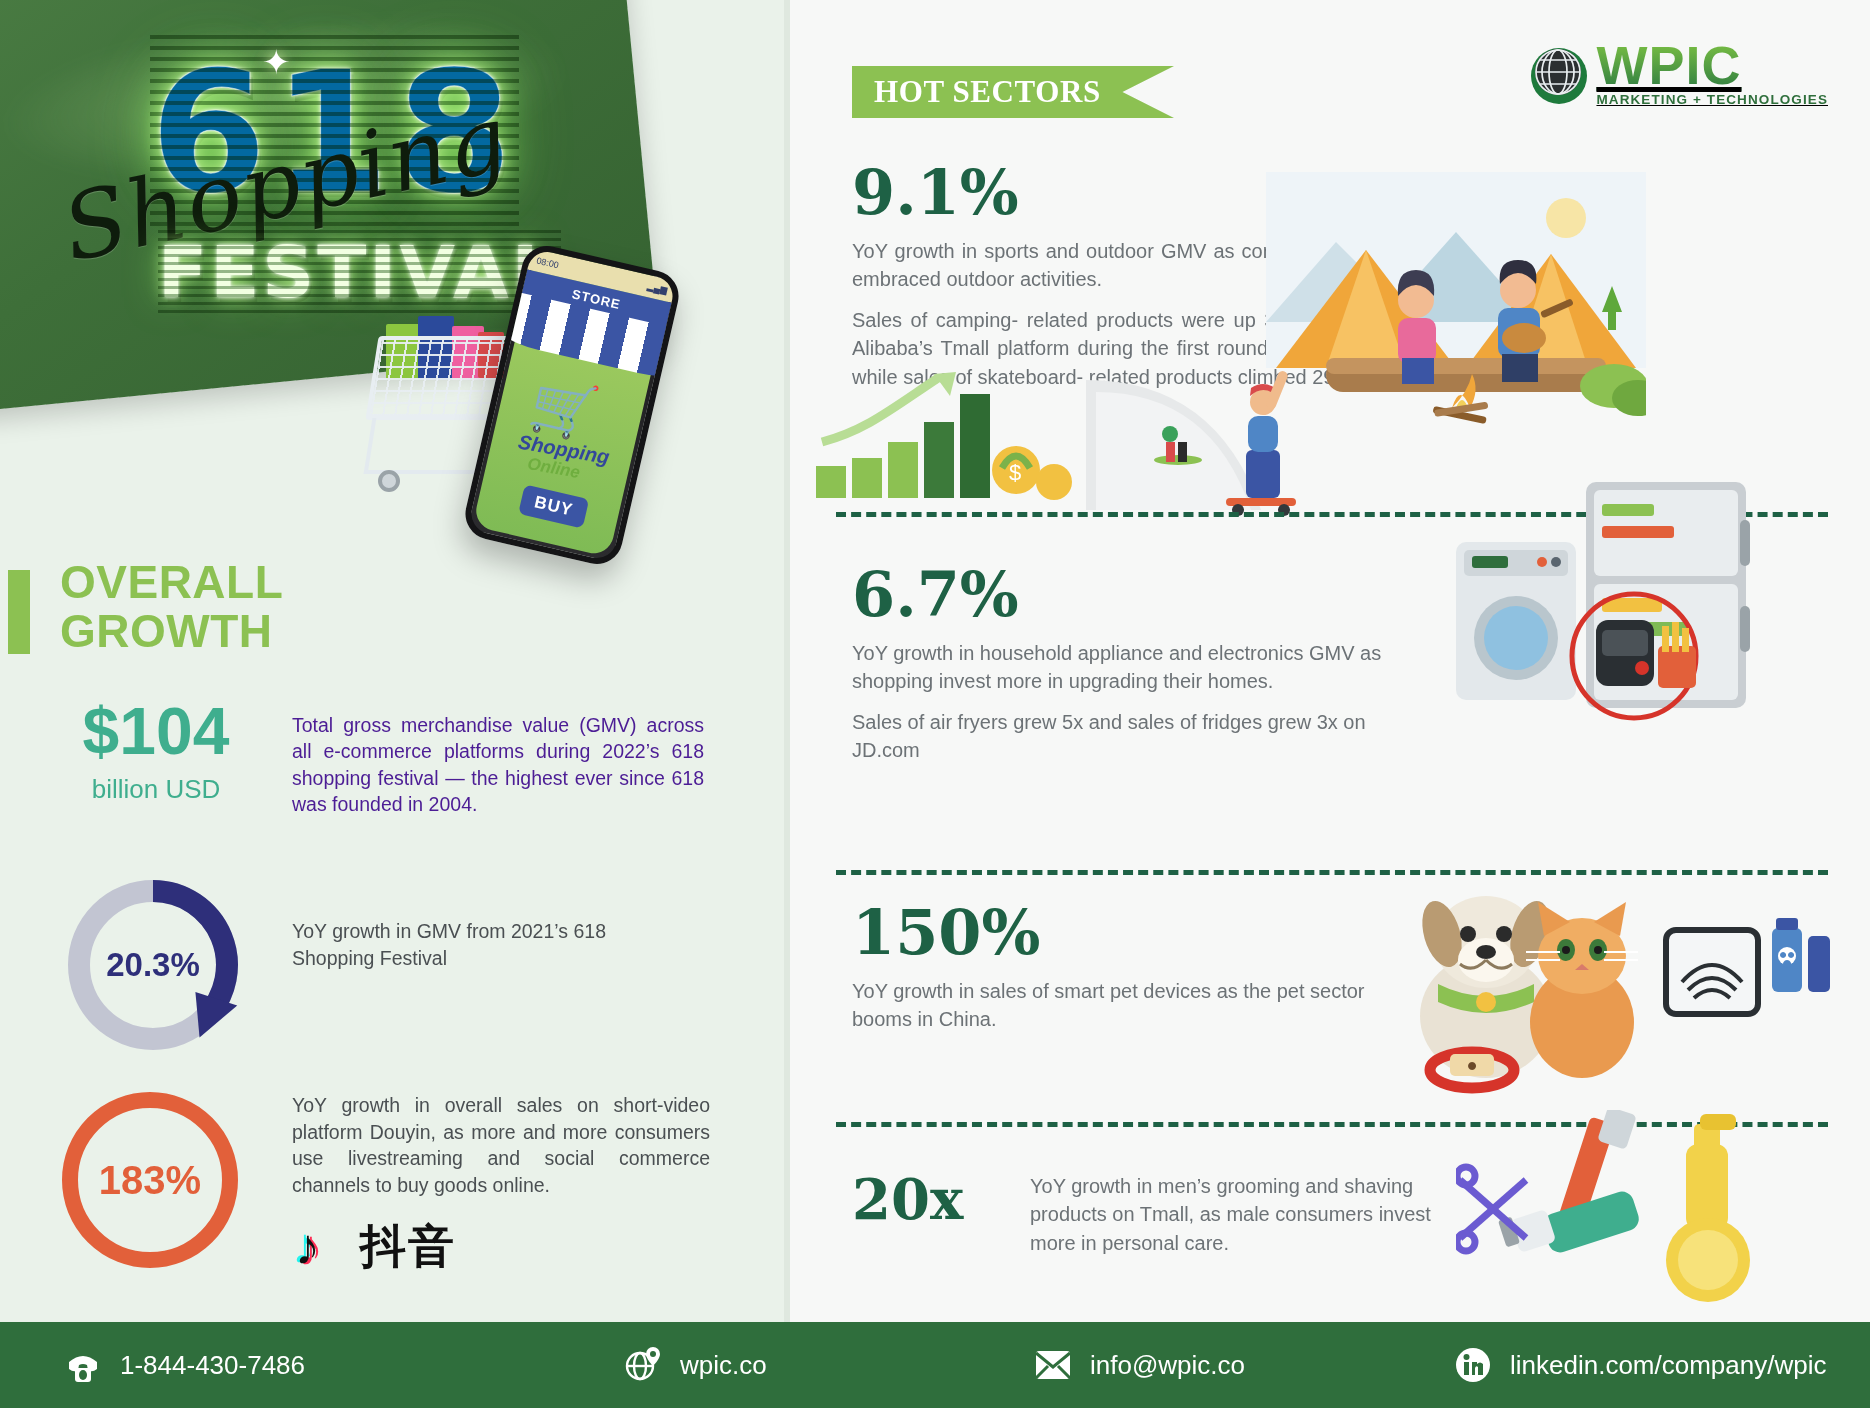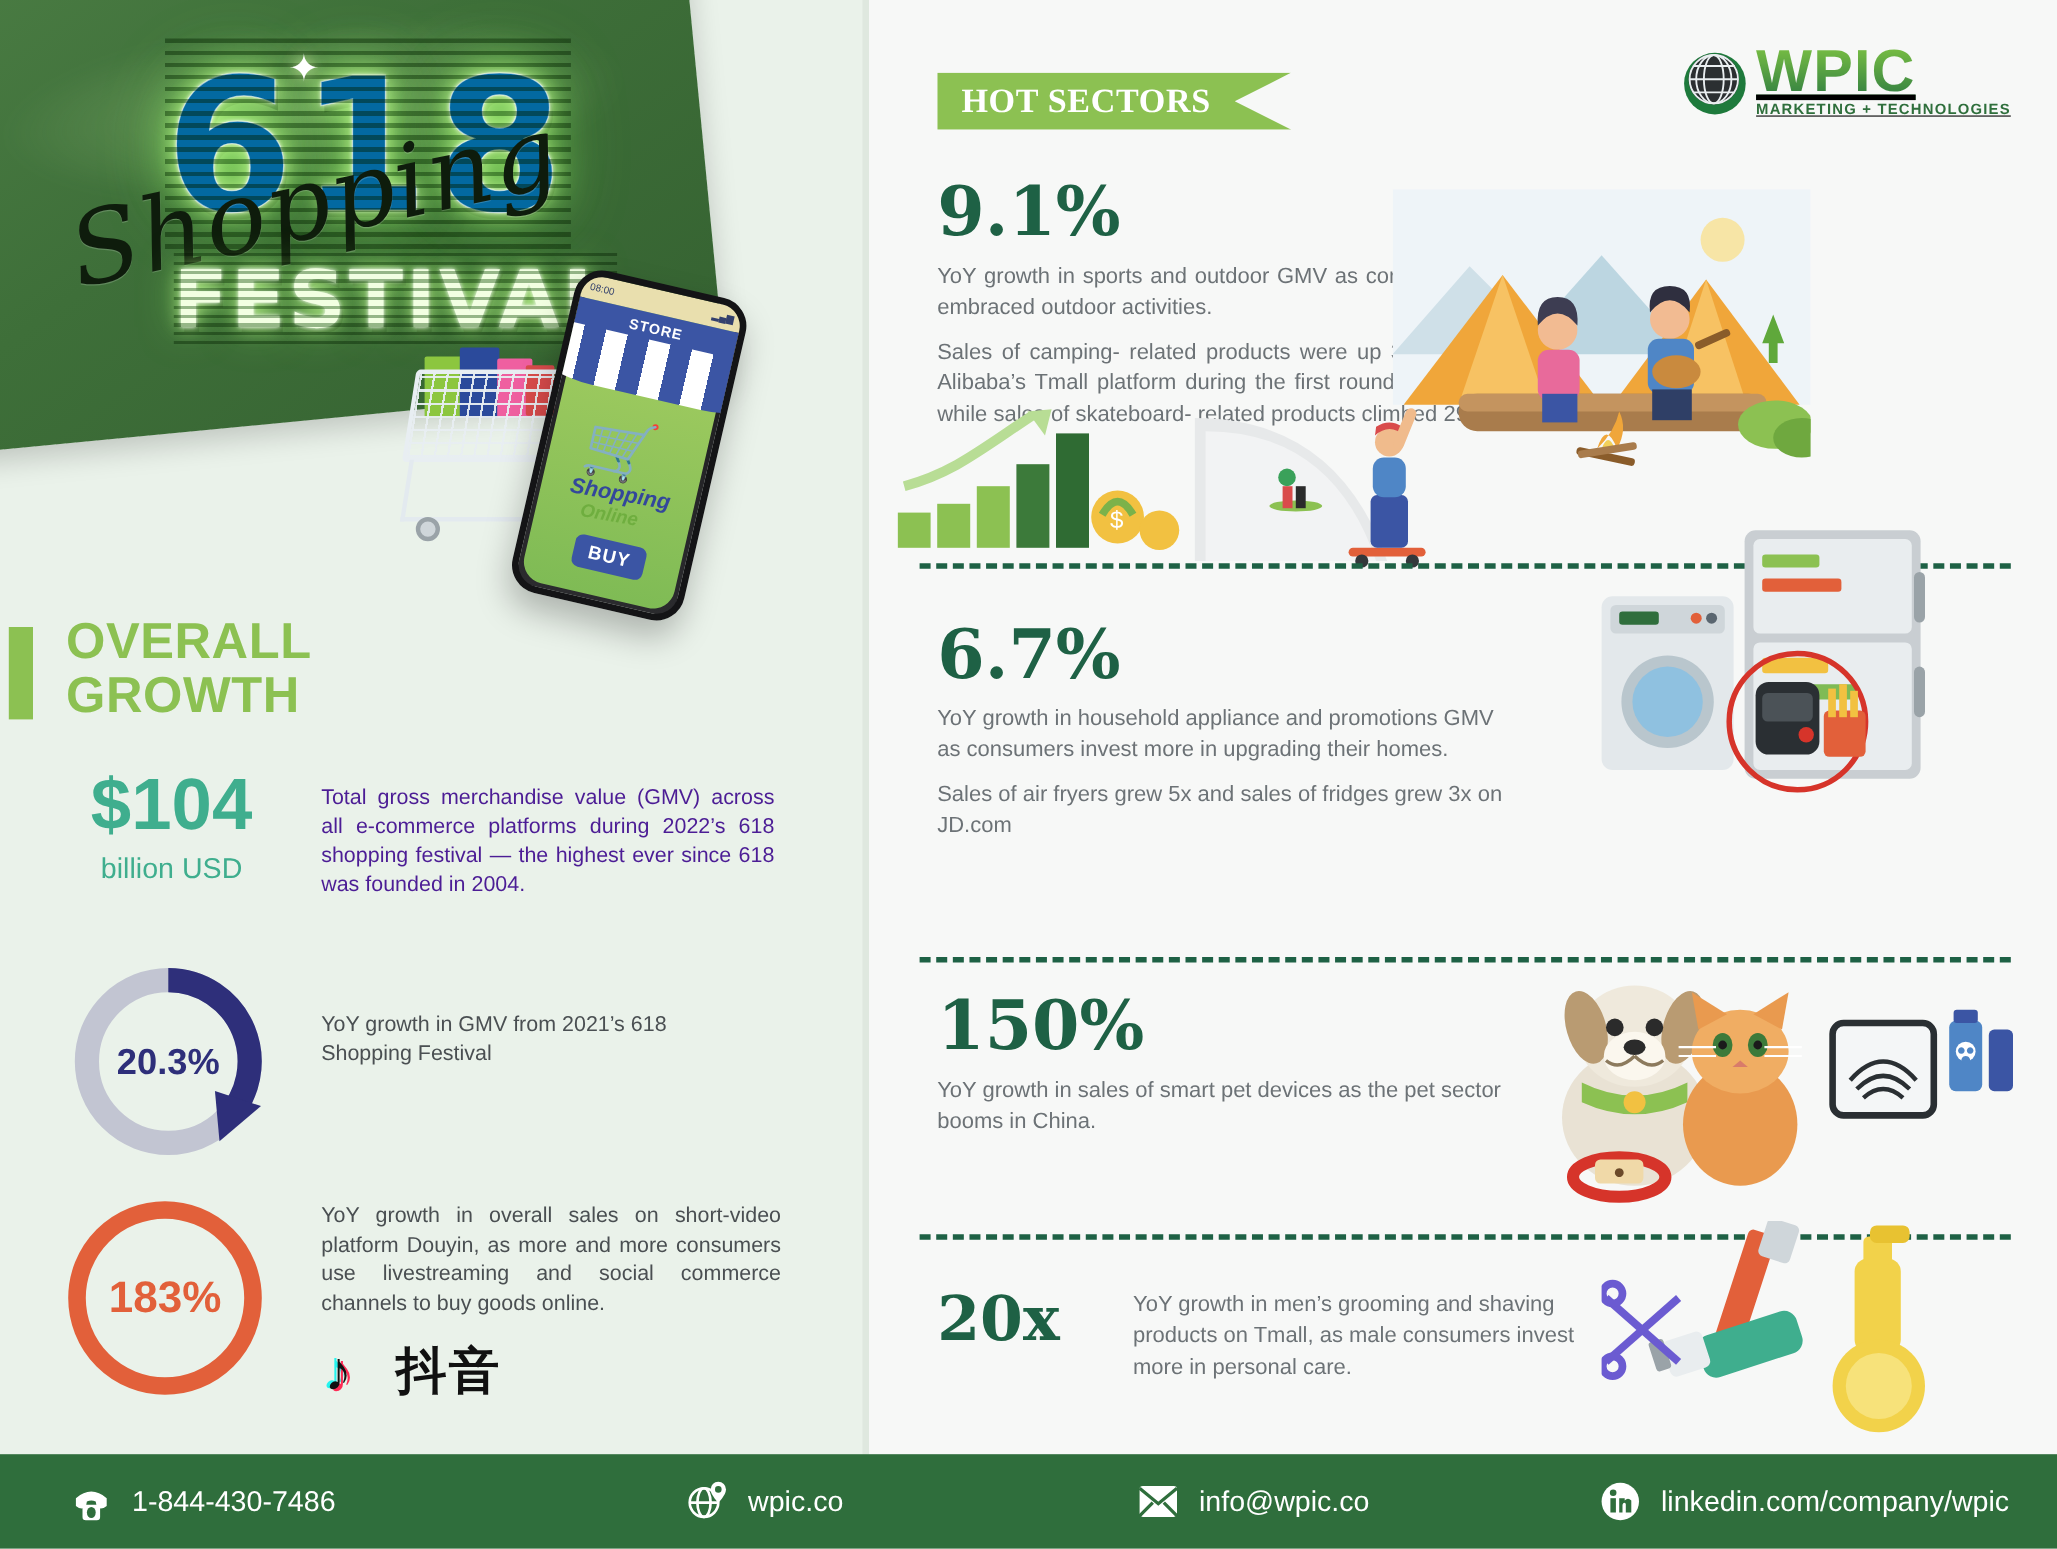--- a/index.html
+++ b/index.html
@@ -418,21 +418,21 @@
           <ellipse cx="372" cy="226" rx="26" ry="18" fill="#6fa83f"></ellipse>
         </g>
         <path d="M336 140 l10 -26 l10 26 l-6 0 l0 18 l-8 0 l0 -18 z" fill="#5fa83b"></path>
       </svg>
     </div>
 
     <div class="divider" style="top:512px;"></div>
 
     <div class="sector" style="top:562px; width:530px;">
       <div class="num">6.7%</div>
-      <div class="line">YoY growth in household appliance and promotions GMV as consumers invest more in upgrading their homes.</div>
+      <div class="line">YoY growth in household appliance and electronics GMV as shopping invest more in upgrading their homes.</div>
       <div class="line">Sales of air fryers grew 5x and sales of fridges grew 3x on JD.com</div>
     </div>
 
     <div class="art" style="left:600px; top:480px; width:440px; height:250px;">
       <svg width="440" height="250" viewBox="0 0 440 250">
         <rect x="190" y="2" width="160" height="226" rx="10" fill="#c9ced2"></rect>
         <rect x="198" y="10" width="144" height="86" rx="6" fill="#e9edef"></rect>
         <rect x="198" y="104" width="144" height="116" rx="6" fill="#e9edef"></rect>
         <rect x="206" y="24" width="52" height="12" rx="3" fill="#8cc152"></rect>
         <rect x="206" y="46" width="72" height="12" rx="3" fill="#e2603a"></rect>

